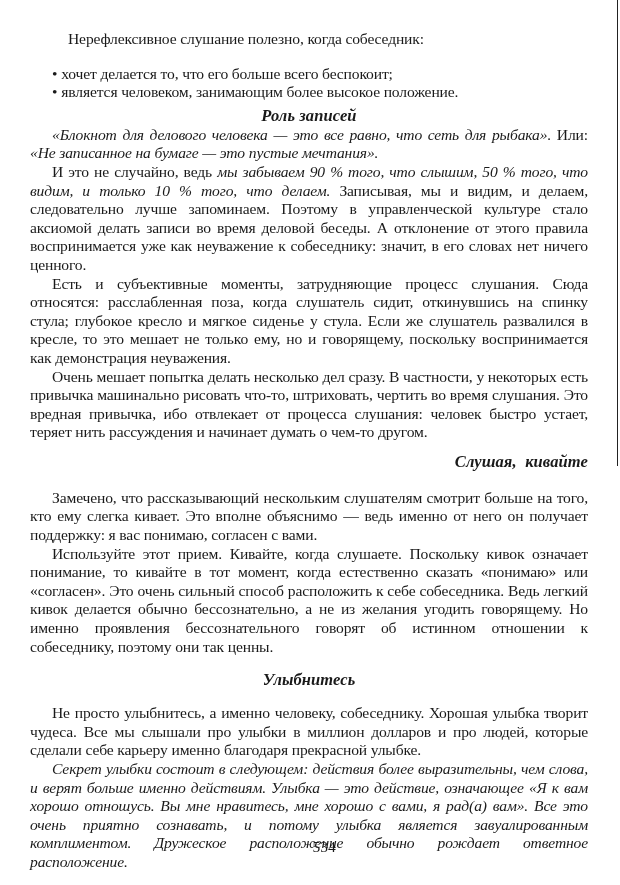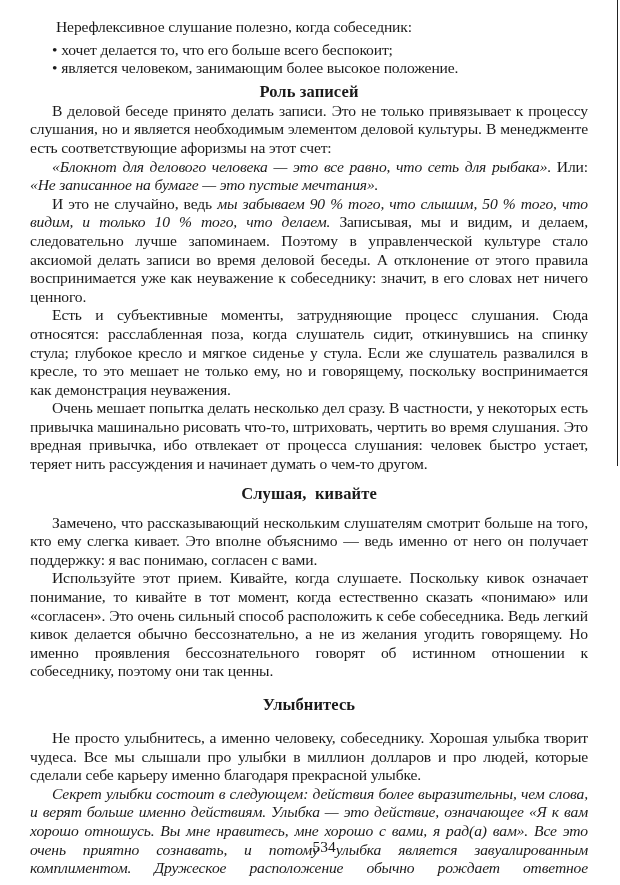--- a/index.html
+++ b/index.html
@@ -8,30 +8,31 @@
     font-family: "Liberation Serif", "DejaVu Serif", serif; color: #1a1a1a;
   }
   .edge-line {
     position: absolute; left: 617px; top: 0; width: 1px; height: 466px; background: #222;
   }
   .page {
     position: absolute; left: 30px; top: 14px; width: 558px;
     font-size: 15.6px; line-height: 18.6px; letter-spacing: -0.15px;
   }
   .intro { padding-left: 22px; }
-  .intro p { margin: 4px; }
+  .intro p { margin: 16px; }
   .bullets { list-style: none; margin: 0; padding: 0; }
   .bullets li { margin: 0; padding: 0; }
   .bullets li::before { content: "\2022"; margin-right: 4px; }
   h2 {
     margin: 0; text-align: center; font-weight: bold; font-size: 16.5px; line-height: 20px;
     letter-spacing: 0.1px;
+    font-style: italic;
   }
   .sec1 h2 { margin-top: 4px; margin-bottom: 0; }
-  .sec2 h2 { margin-top: 10px; margin-bottom: 10px; }
+  .sec2 h2 { margin-top: 10px; margin-bottom: 17px; text-align: right; }
   .sec3 h2 { margin-top: 14px; margin-bottom: 14px; }
   p.par { margin: 0; text-indent: 22px; text-align: justify; }
   p.quote { margin: 0; text-indent: 22px; text-align: justify; }
   .bi { font-weight: normal; font-style: italic; }
   .it { font-style: italic; }
   .page-number {
     position: absolute; left: 14px; width: 620px; top: 838px; text-align: center;
     font-size: 15.5px; font-family: "Liberation Serif", serif;
   }
 </style>
@@ -45,21 +46,20 @@
   <div class="intro">
     <p>Нерефлексивное слушание полезно, когда собеседник:</p>
     <ul class="bullets">
       <li>хочет делается то, что его больше всего беспокоит;</li>
       <li>является человеком, занимающим более высокое положение.</li>
     </ul>
   </div>
 
   <section class="sec1">
     <h2>Роль записей</h2>
-    <p class="par">В деловой беседе принято делать записи. Это не только привязывает к процессу слушания, но и является необходимым элементом деловой культуры. В менеджменте есть соответствующие афоризмы на этот счет:</p>
     <p class="quote"><span class="bi">«Блокнот для делового человека — это все равно, что сеть для рыбака».</span><span> Или: </span><span class="bi">«Не записанное на бумаге — это пустые мечтания».</span></p>
     <p class="par"><span>И это не случайно, ведь </span><span class="bi">мы забываем 90 % того, что слышим, 50 % того, что видим, и только 10 % того, что делаем.</span><span> Записывая, мы и видим, и делаем, следовательно лучше запоминаем. Поэтому в управленческой культуре стало аксиомой делать записи во время деловой беседы. А отклонение от этого правила воспринимается уже как неуважение к собеседнику: значит, в его словах нет ничего ценного.</span></p>
     <p class="par">Есть и субъективные моменты, затрудняющие процесс слушания. Сюда относятся: расслабленная поза, когда слушатель сидит, откинувшись на спинку стула; глубокое кресло и мягкое сиденье у стула. Если же слушатель развалился в кресле, то это мешает не только ему, но и говорящему, поскольку воспринимается как демонстрация неуважения.</p>
     <p class="par">Очень мешает попытка делать несколько дел сразу. В частности, у некоторых есть привычка машинально рисовать что-то, штриховать, чертить во время слушания. Это вредная привычка, ибо отвлекает от процесса слушания: человек быстро устает, теряет нить рассуждения и начинает думать о чем-то другом.</p>
   </section>
 
   <section class="sec2">
     <h2 style="white-space: pre;">Слушая,  кивайте</h2>
     <p class="par">Замечено, что рассказывающий нескольким слушателям смотрит больше на того, кто ему слегка кивает. Это вполне объяснимо — ведь именно от него он получает поддержку: я вас понимаю, согласен с вами.</p>
     <p class="par">Используйте этот прием. Кивайте, когда слушаете. Поскольку кивок означает понимание, то кивайте в тот момент, когда естественно сказать «понимаю» или «согласен». Это очень сильный способ расположить к себе собеседника. Ведь легкий кивок делается обычно бессознательно, а не из желания угодить говорящему. Но именно проявления бессознательного говорят об истинном отношении к собеседнику, поэтому они так ценны.</p>

